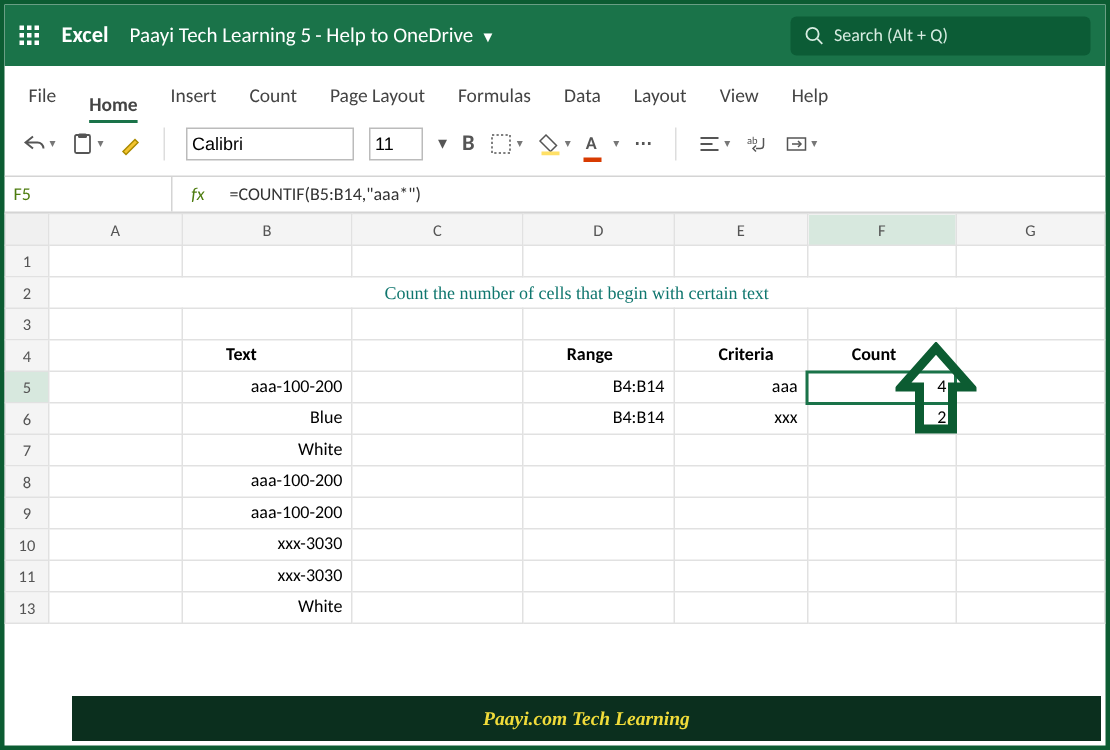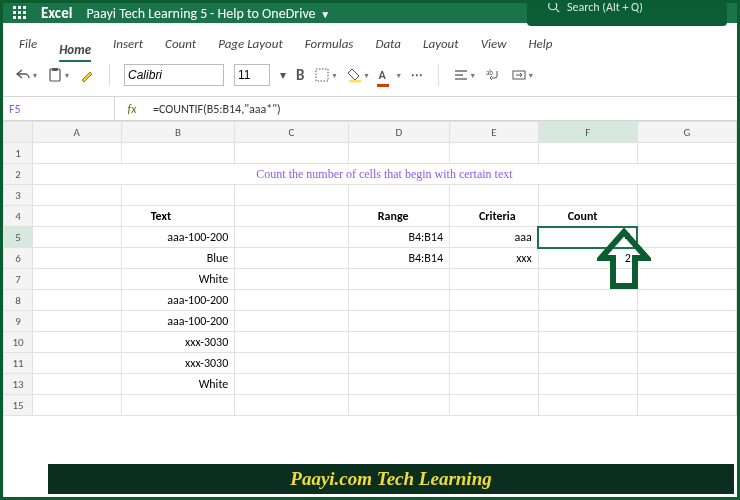--- a/index.html
+++ b/index.html
@@ -1,52 +1,52 @@
 <!DOCTYPE html>
 <html><head>
 <meta charset="utf-8">
 <style>
 * { box-sizing: border-box; margin: 0; padding: 0; }
 body { font-family: "Segoe UI", Calibri, sans-serif; font-size: 12px; background: #fff; width: 740px; height: 500px; overflow: hidden; border: 3px solid #0c5c32; position: relative; }
-.titlebar { background: #1a7349; height: 20px; display: flex; align-items: center; color: #fff; padding: 0 10px; gap: 14px; }
+.titlebar { background: #1a7349; height: 41px; display: flex; align-items: center; color: #fff; padding: 0 10px; gap: 14px; }
 .titlebar .apps-icon { width: 14px; height: 14px; display: grid; grid-template-columns: repeat(3,3px); grid-template-rows: repeat(3,3px); gap: 2px; }
 .titlebar .apps-icon span { background: #fff; }
 .titlebar .app-name { font-weight: 600; font-size: 15px; }
 .titlebar .doc-title { font-size: 14px; }
 .titlebar .chev { font-size: 10px; margin-left: 2px; }
-.titlebar .search { margin-left: auto; background: #0c5c36; border-radius: 4px; height: 26px; display: flex; align-items: flex-start; padding: 0 20px; width: 200px; color: #d7ece1; font-size: 12px; gap: 7px; }
+.titlebar .search { margin-left: auto; background: #0c5c36; border-radius: 4px; height: 26px; display: flex; align-items: center; padding: 0 9px; width: 200px; color: #d7ece1; font-size: 12px; gap: 7px; }
 .titlebar .search svg { width: 13px; height: 13px; }
-.tabs { display: flex; align-items: center; gap: 22px; padding: 8px 16px 0 16px; height: 32px; font-size: 13px; color: #444; font-style: italic; }
+.tabs { display: flex; align-items: center; gap: 22px; padding: 8px 16px 0 16px; height: 32px; font-size: 13px; color: #444; }
 .tabs .tab.active { text-decoration: underline; text-underline-offset: 6px; text-decoration-thickness: 2px; text-decoration-color: #1a7349; font-weight: 600; margin-top: 12px; }
 .ribbon { display: flex; align-items: center; gap: 10px; padding: 6px 12px 8px 12px; border-bottom: 1px solid #d4d4d4; height: 42px; }
 .rbtn { display: flex; align-items: center; gap: 2px; color: #555; cursor: pointer; }
 .rbtn .dd { font-size: 8px; color: #777; }
 .rsep { width: 1px; height: 22px; background: #ddd; margin: 0 4px; }
 .font-sel { height: 22px; border: 1px solid #bbb; font-size: 12px; padding: 0 3px; background: #fff; }
-.font-sel.name { width: 100px; font-style: italic; }
+.font-sel.name { width: 112px; }
 .font-sel.size { width: 36px; }
 .bold { font-weight: 700; font-size: 15px; }
 .ellips { letter-spacing: 1px; font-weight: 700; }
 .namebox-row { display: flex; align-items: center; height: 24px; border-bottom: 1px solid #d4d4d4; font-size: 12px; }
-.namebox { width: 112px; padding-left: 6px; color: #8b5cf6; border-right: 1px solid #d4d4d4; height: 100%; display: flex; align-items: center; }
+.namebox { width: 112px; padding-left: 6px; color: #4d7c0f; border-right: 1px solid #d4d4d4; height: 100%; display: flex; align-items: center; }
 .fx { width: 34px; text-align: center; font-style: italic; color: #4d7c0f; }
 .formula { flex: 1; padding-left: 4px; color: #333; font-size: 12px; }
 .sheet { position: relative; }
 .grid { border-collapse: collapse; width: 100%; table-layout: fixed; }
 .grid th, .grid td { border: 1px solid #e1e1e1; height: 21px; font-size: 12px; font-weight: normal; padding: 0 6px; white-space: nowrap; overflow: hidden; }
 .grid th { background: #f4f4f4; color: #555; text-align: center; font-size: 11px; }
 .grid th.corner { width: 28px; background: #f0f0f0; }
 .grid th.row { width: 28px; text-align: center; background: #f4f4f4; }
 .grid th.sel { background: #d7e8de; }
 .grid th.csel { background: #d7e8de; }
 .grid td { text-align: right; }
 .grid td.bold { font-weight: 700; text-align: left; padding-left: 29px; }
-.title-cell { font-family: Georgia, serif; font-weight: 700; font-size: 19px; color: #8b5cf6; text-align: center !important; }
+.title-cell { font-family: Georgia, serif; font-weight: 700; font-size: 19px; color: #0f766e; text-align: center !important; }
 .selcell { outline: 2px solid #1a7349; outline-offset: -1px; background: #fff; }
-.footer { position: absolute; left: 3px; right: 3px; bottom: 3px; height: 30px; background: #0b2f1e; color: #f0db3a; font-family: Georgia, serif; font-style: italic; font-size: 19px; font-weight: 700; display: flex; align-items: center; justify-content: center; margin-left: 42px; }
+.footer { position: absolute; left: 3px; right: 3px; bottom: 3px; height: 30px; background: #0b2f1e; color: #f0db3a; font-family: Georgia, serif; font-style: italic; font-size: 13px; font-weight: 700; display: flex; align-items: center; justify-content: center; margin-left: 42px; }
 .arrow-annot { position: absolute; right: 86px; bottom: 122px; }
 svg.svgico { width: 16px; height: 16px; }
 </style>
 </head>
 <body>
 
 <div class="titlebar">
   <div class="apps-icon">
       <span></span>
       <span></span>
@@ -292,30 +292,20 @@
 <tr>
           <th class="row">13</th>
           <td></td>
           <td>White</td>
           <td></td>
           <td></td>
           <td></td>
           <td></td>
           <td></td>
         </tr>
-<tr>
-          <th class="row">15</th>
-          <td></td>
-          <td></td>
-          <td></td>
-          <td></td>
-          <td></td>
-          <td></td>
-          <td></td>
-        </tr>
 </tbody>
     </table>
 
 <svg class="arrow-annot" width="54" height="66" viewBox="0 0 54 66">
   <path d="M27 4 L50 30 L38 30 L38 58 L16 58 L16 30 L4 30 Z" fill="none" stroke="#0c5c32" stroke-width="6" stroke-linejoin="miter"></path>
 </svg>
 </div>
 
 <div class="footer">Paayi.com Tech Learning</div>
 

